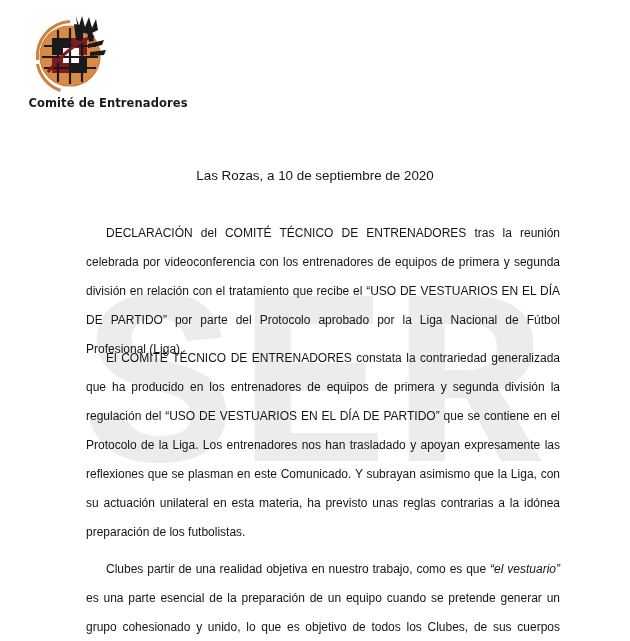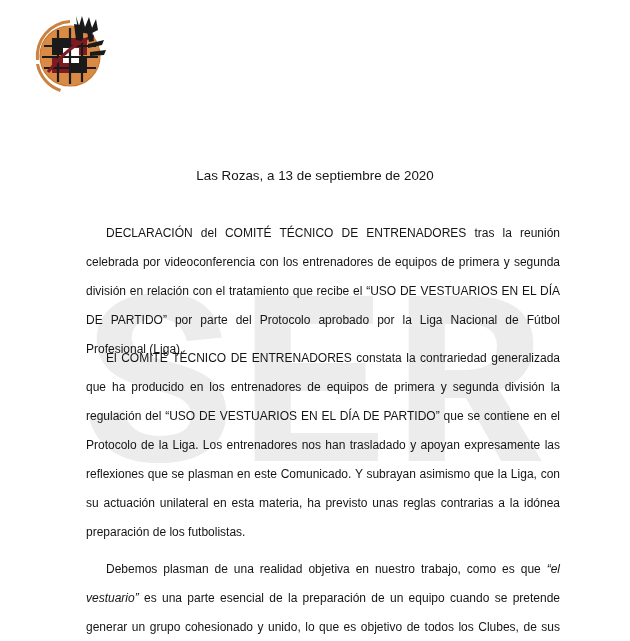--- a/index.html
+++ b/index.html
@@ -161,23 +161,24 @@
         <path d="M58 34 L74 30 L72 35 L58 38 Z"></path>
         <path d="M60 42 L76 40 L74 45 L60 46 Z"></path>
       </g>
 
       <g fill="#C87A35">
         <path d="M40 10 A36 36 0 0 0 6 50 L9 50 A33 33 0 0 1 40 13 Z" opacity="0.95"></path>
         <path d="M6 54 A36 36 0 0 0 30 82 L31 79 A33 33 0 0 1 9 54 Z" opacity="0.95"></path>
       </g>
     </svg>
 
+    <div id="logo-caption">Comité de Entrenadores</div>
   </div>
 
-  <div id="dateline">Las Rozas, a 13 de septiembre de 2020</div>
+  <div id="dateline">Las Rozas, a 10 de septiembre de 2020</div>
 
   <p class="para indent" id="para-1"><span>DECLARACIÓN del COMITÉ TÉCNICO DE ENTRENADORES tras la reunión celebrada por videoconferencia con los entrenadores de equipos de primera y segunda división en relación con el tratamiento que recibe el “USO DE VESTUARIOS EN EL DÍA DE PARTIDO” por parte del Protocolo aprobado por la Liga Nacional de Fútbol Profesional  (Liga).</span></p>
 
   <p class="para indent" id="para-2"><span>El COMITÉ TÉCNICO DE ENTRENADORES constata la contrariedad generalizada que ha producido en los entrenadores de equipos de primera y segunda división la regulación del “USO DE VESTUARIOS EN EL DÍA DE PARTIDO” que se contiene en el Protocolo de la Liga. Los entrenadores nos han trasladado y apoyan expresamente las reflexiones que se plasman en este Comunicado. Y subrayan asimismo que la Liga, con su actuación unilateral en esta materia, ha previsto unas reglas contrarias a la idónea preparación de los futbolistas.</span></p>
 
-  <p class="para indent" id="para-3"><span>Debemos plasman de una realidad objetiva en nuestro trabajo, como es que </span><span class="it">“el vestuario”</span><span> es una parte esencial de la preparación de un equipo cuando se pretende generar un grupo cohesionado y unido, lo que es objetivo de todos los Clubes, de sus cuerpos técnicos y de los propios jugadores.</span></p>
+  <p class="para indent" id="para-3"><span>Clubes partir de una realidad objetiva en nuestro trabajo, como es que </span><span class="it">“el vestuario”</span><span> es una parte esencial de la preparación de un equipo cuando se pretende generar un grupo cohesionado y unido, lo que es objetivo de todos los Clubes, de sus cuerpos técnicos y de los propios jugadores.</span></p>
 
 </div>
 
 </body></html>

